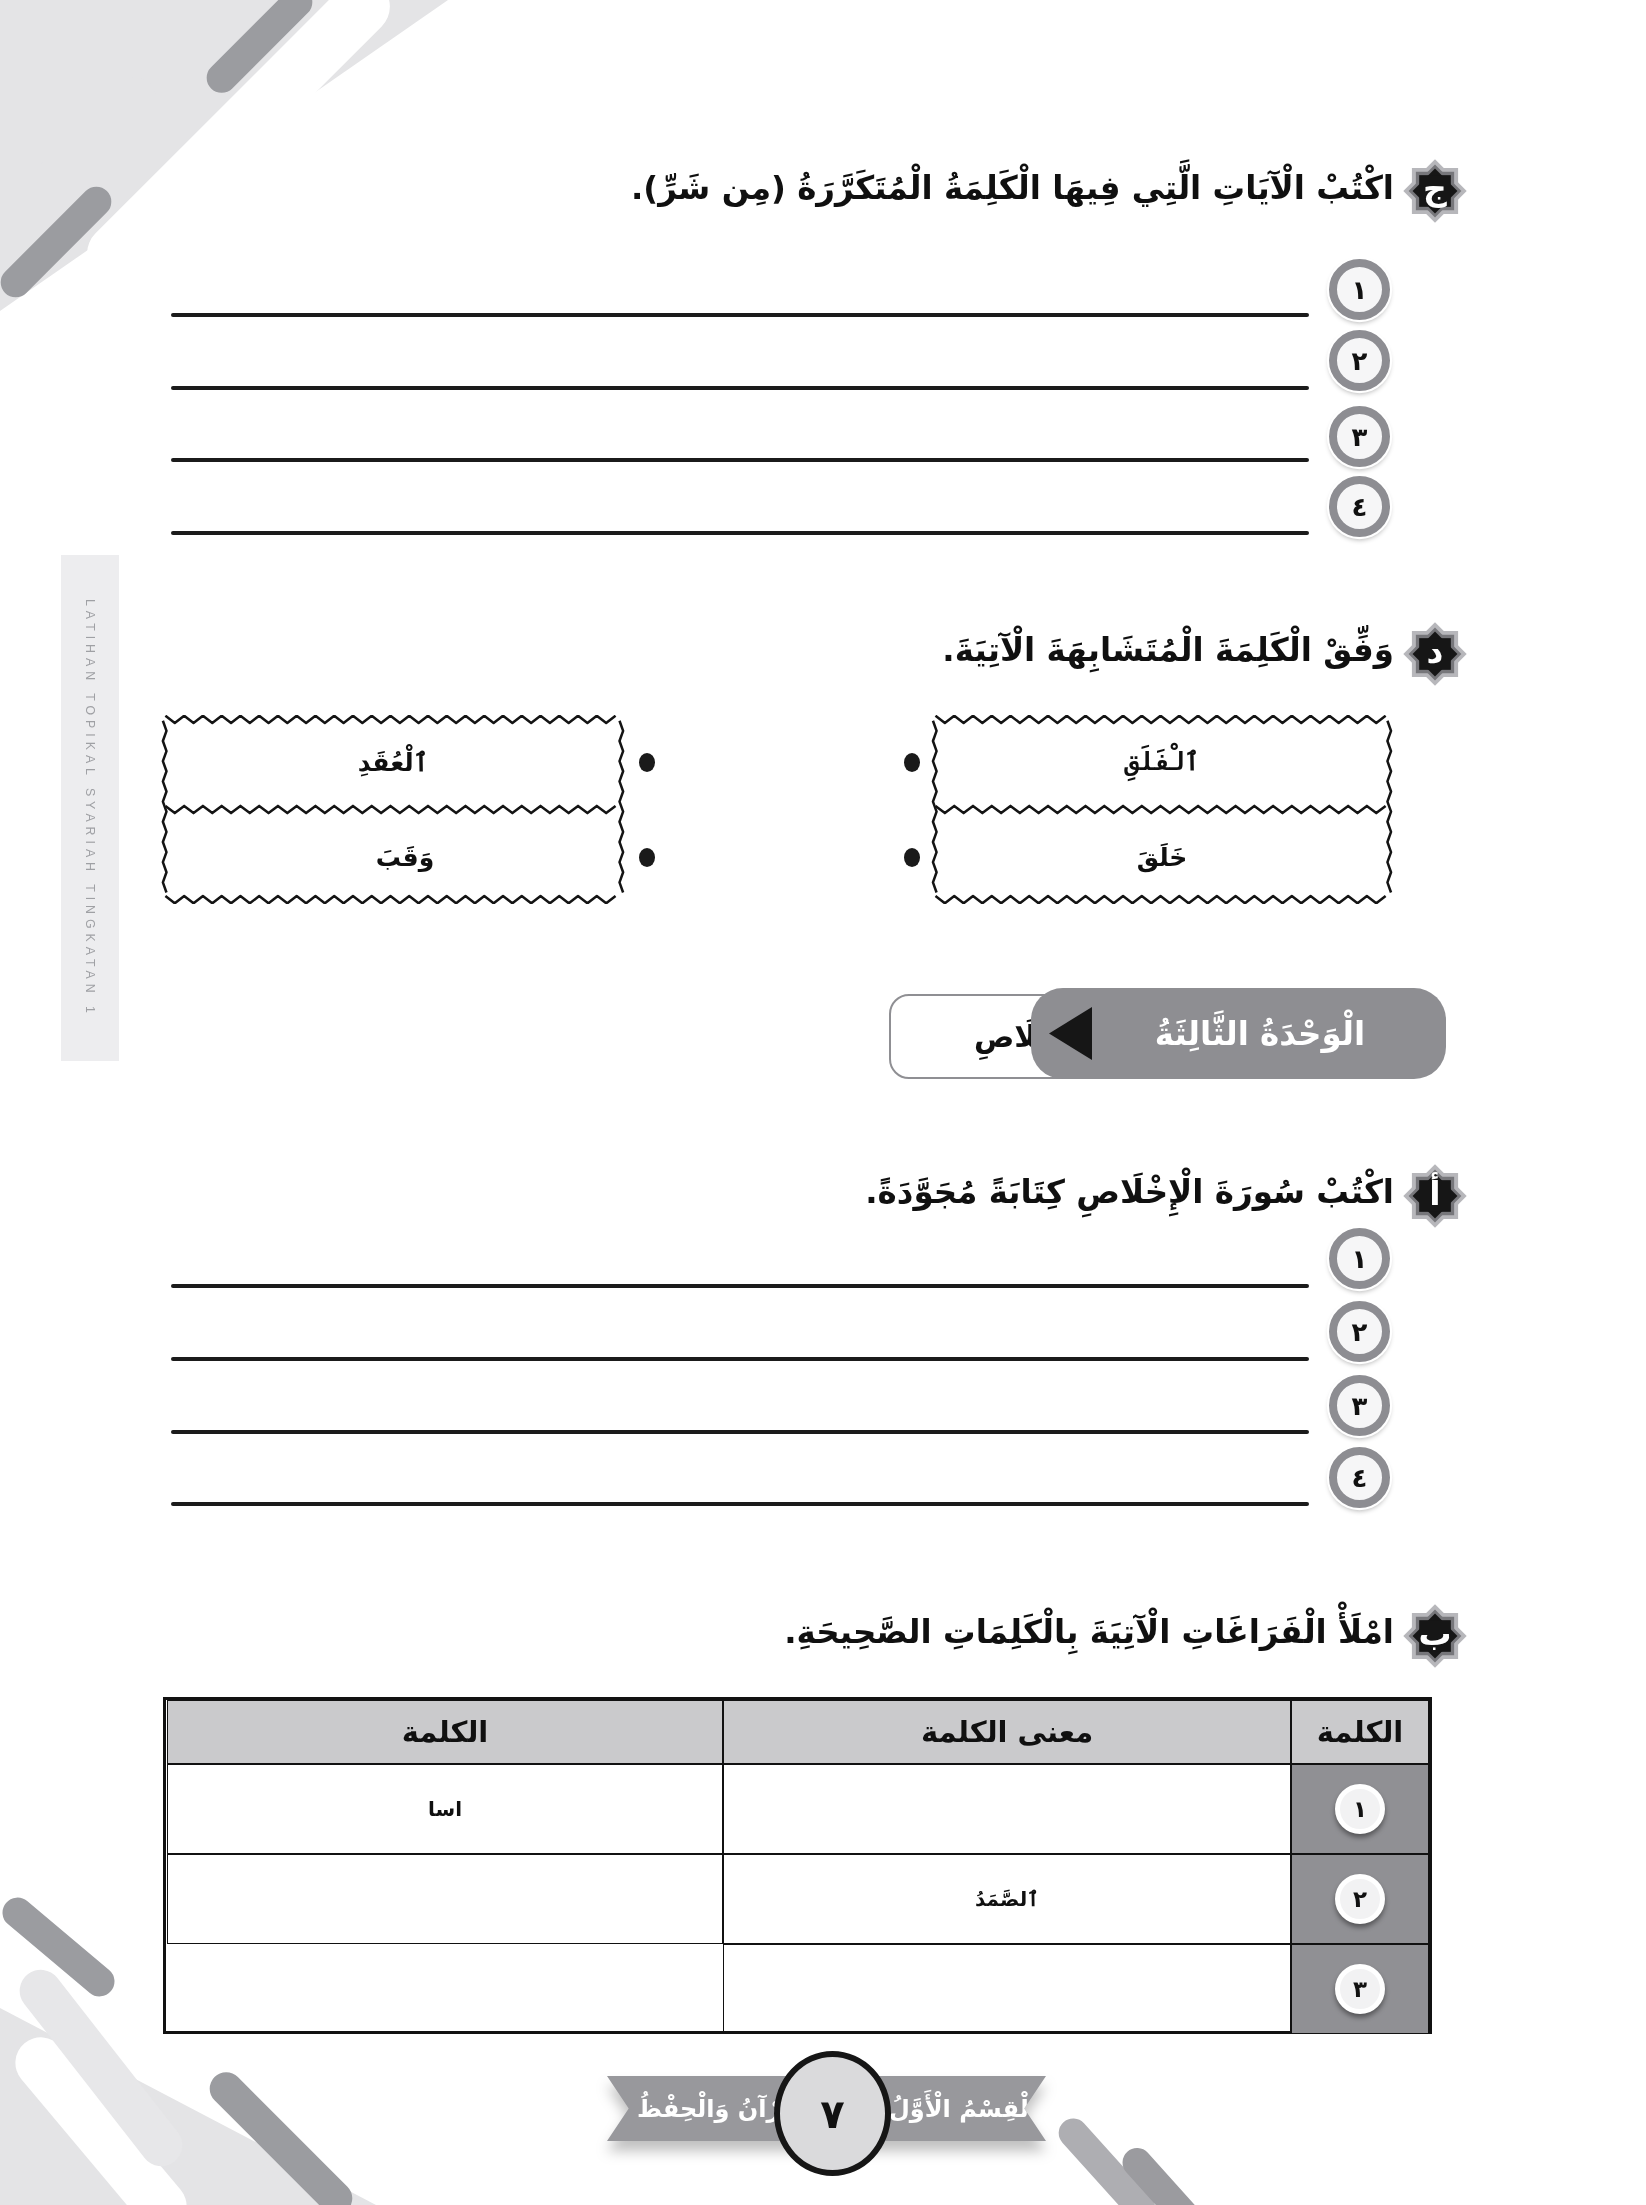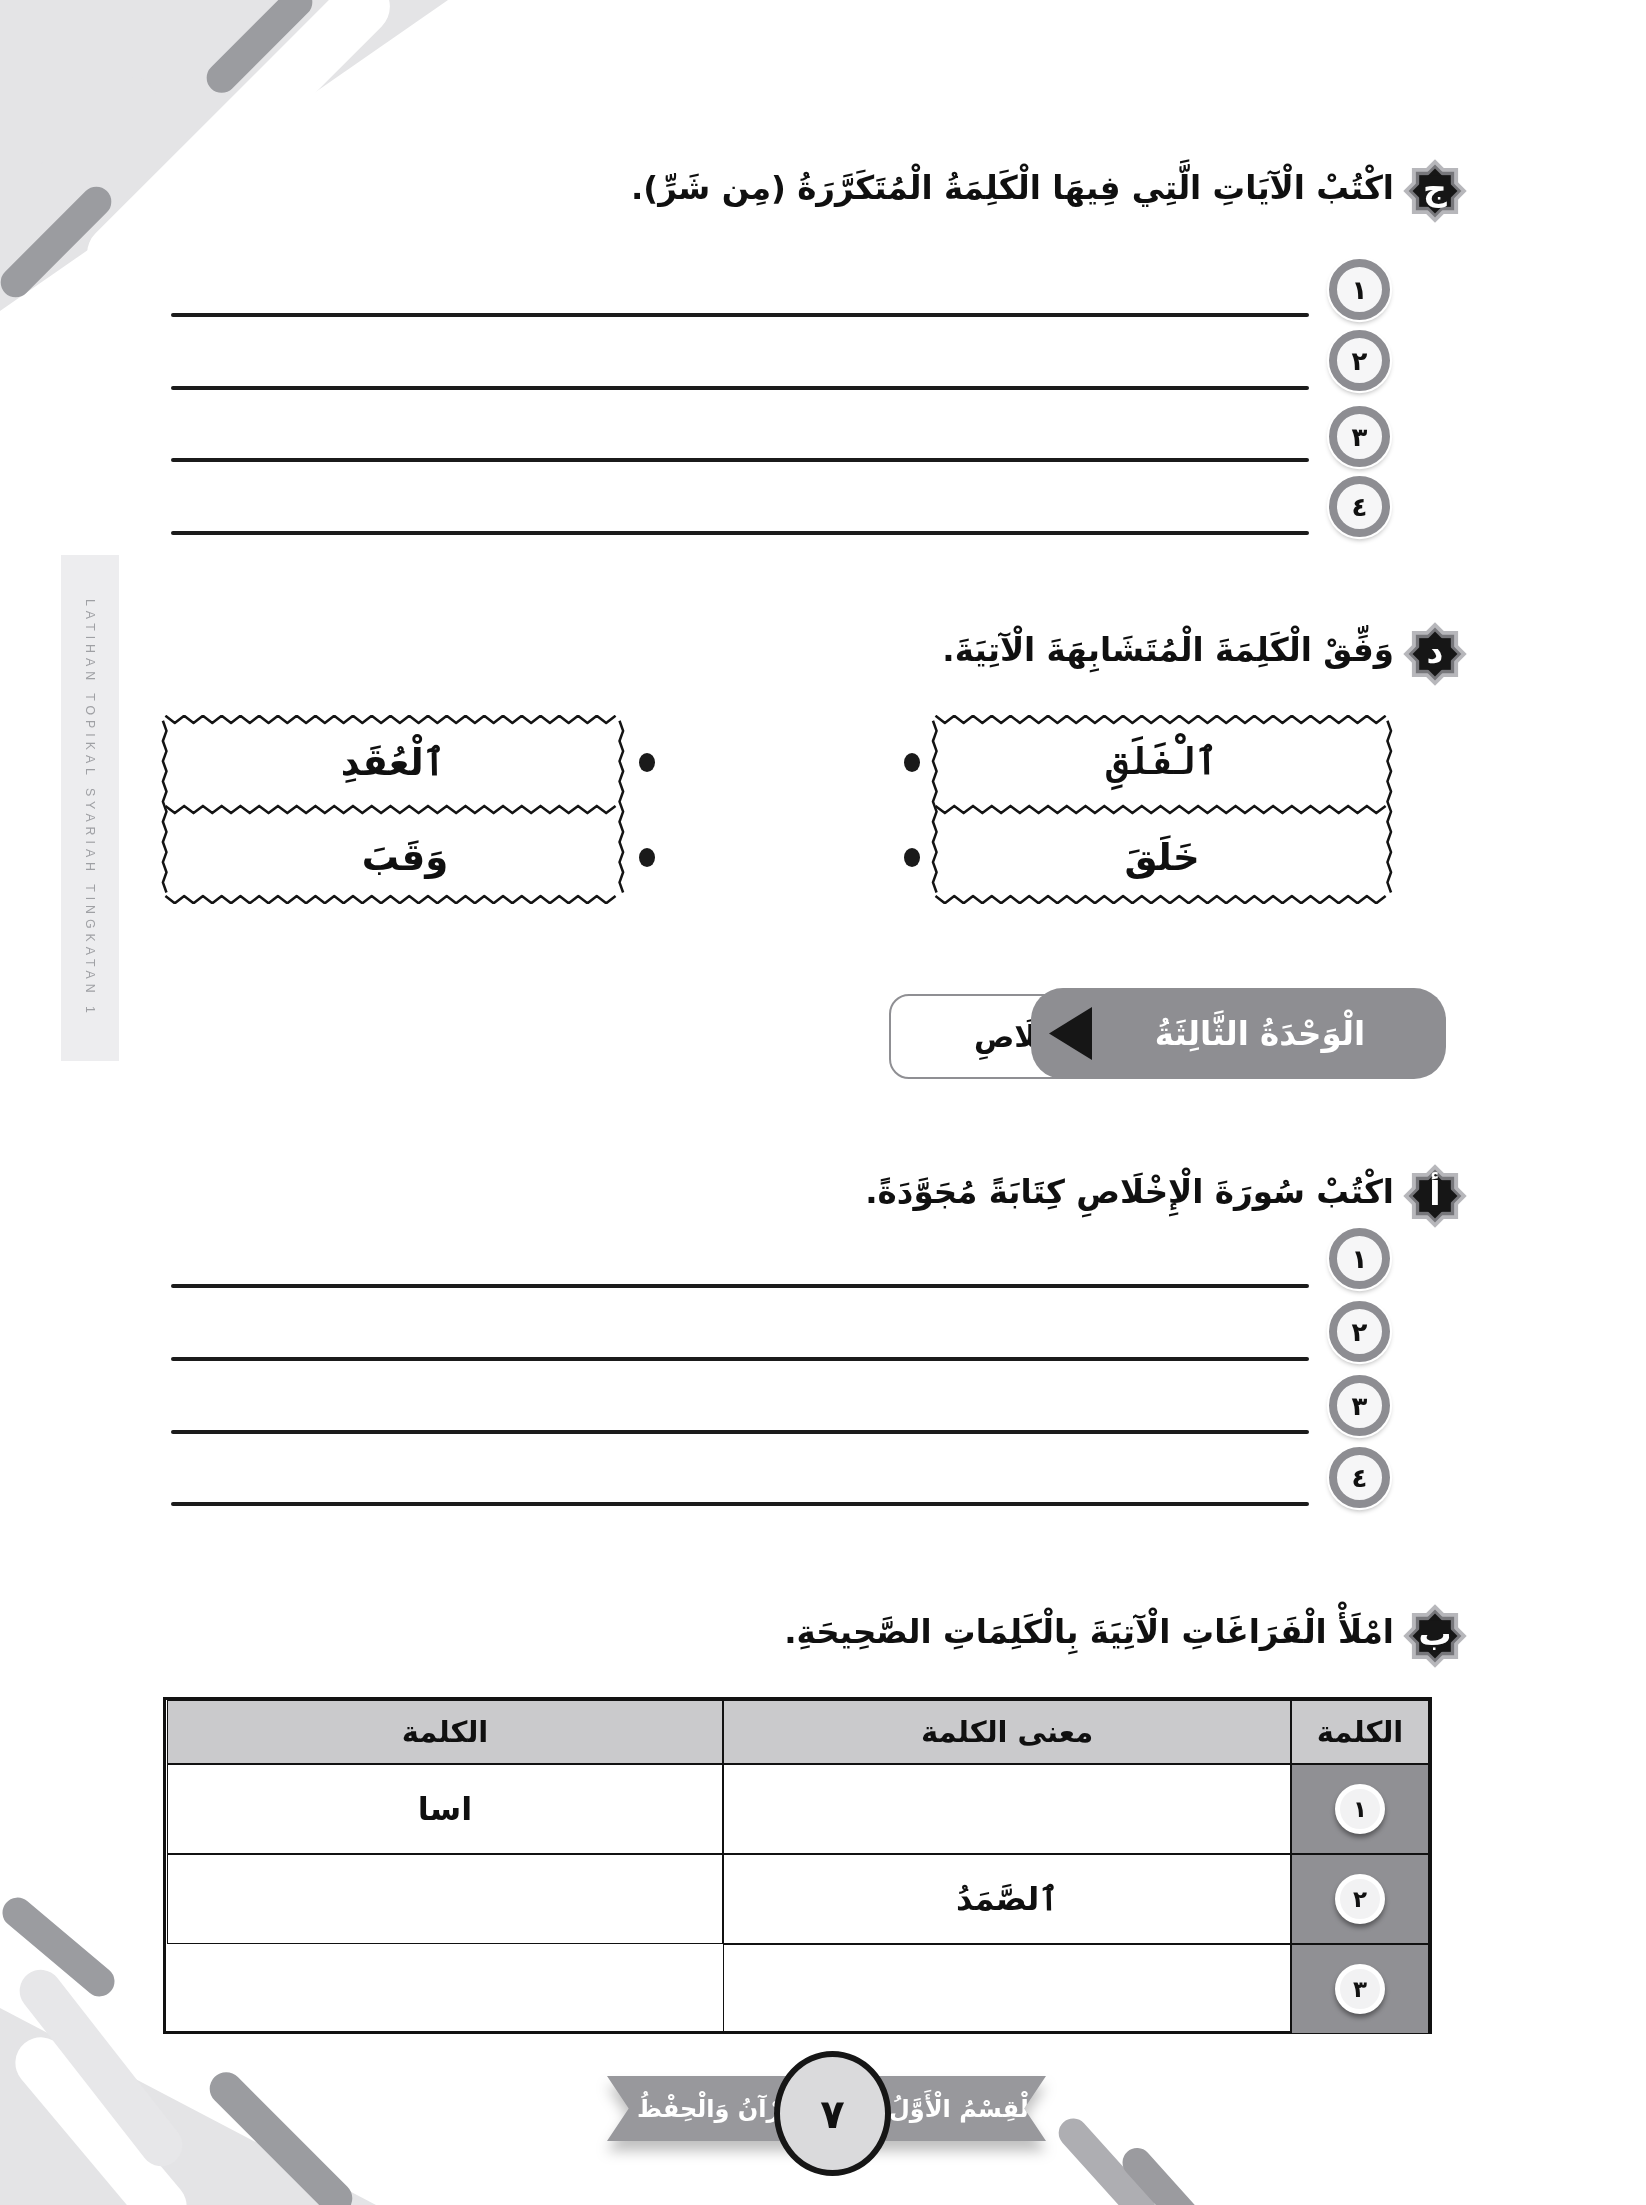--- a/index.html
+++ b/index.html
@@ -29,21 +29,21 @@
   
   .ansline{position:absolute;left:171px;width:1138px;height:4.3px;background:#1b1b1b;border-radius:2.2px;}
   .numcircle{position:absolute;left:1329px;width:45px;height:45px;border-radius:50%;
              border:8.7px solid #8d8d92;background:#f6f6f7;
              box-shadow:0 0 0 2.2px #ffffff,0 2.9px 5px rgba(0,0,0,.30);
              display:flex;align-items:center;justify-content:center;
              font-size:26px;font-weight:bold;color:#111;}
 
   
   .matchword{position:absolute;display:flex;align-items:center;justify-content:center;
-             font-size:37px;font-weight:bold;color:#101010;direction:rtl;}
+             font-size:25px;font-weight:bold;color:#101010;direction:rtl;}
   .dot{position:absolute;width:16px;height:19px;border-radius:50%;background:#1a1a1a;}
 
   
   .banner-white{position:absolute;left:889px;top:994px;width:361px;height:81px;background:#fff;
                 border:2.9px solid #8f8f93;border-radius:20px;z-index:1;
                 display:flex;align-items:center;justify-content:flex-start;}
   .banner-white span{direction:rtl;font-size:30px;font-weight:bold;color:#101010;padding-right:13px;padding-left:29px;
                      width:339px;text-align:center;}
   .banner-gray{position:absolute;left:1031px;top:988px;width:415px;height:91px;background:#8e8e92;
                border-radius:32px;z-index:2;display:flex;align-items:center;justify-content:center;}
@@ -52,21 +52,21 @@
                 clip-path:polygon(100% 0,100% 100%,0 50%);}
 
   
   .wtable{position:absolute;left:163px;top:1697px;width:1269px;height:337px;border:3.6px solid #111;
           box-sizing:border-box;direction:rtl;display:grid;
           grid-template-columns:138px 568px 556px;grid-template-rows:64px 90px 90px 90px;}
   .wtable .cell{border:1.4px solid #111;display:flex;align-items:center;justify-content:center;
                 font-weight:bold;color:#101010;}
   .wtable .head{background:#cacacc;font-size:29px;}
   .wtable .numcell{background:#909094;}
-  .wtable .wordcell{font-size:32px;}
+  .wtable .wordcell{font-size:20px;}
   .tnum{width:40px;height:40px;border-radius:50%;border:5px solid #ffffff;background:#f2f2f3;
         box-shadow:0 3.6px 5px rgba(0,0,0,.40);display:flex;align-items:center;justify-content:center;
         font-size:23px;font-weight:bold;color:#111;}
 
   
   .ribbon-wrap{position:absolute;left:607px;top:2076px;width:439px;height:65px;
                filter:drop-shadow(0 10px 6.5px rgba(0,0,0,.25));z-index:1;}
   .ribbon{width:100%;height:100%;background:#98989c;
           clip-path:polygon(0 0,100% 0,calc(100% - 21.7px) 50%,100% 100%,0 100%,21.7px 50%);
           display:flex;align-items:center;}

